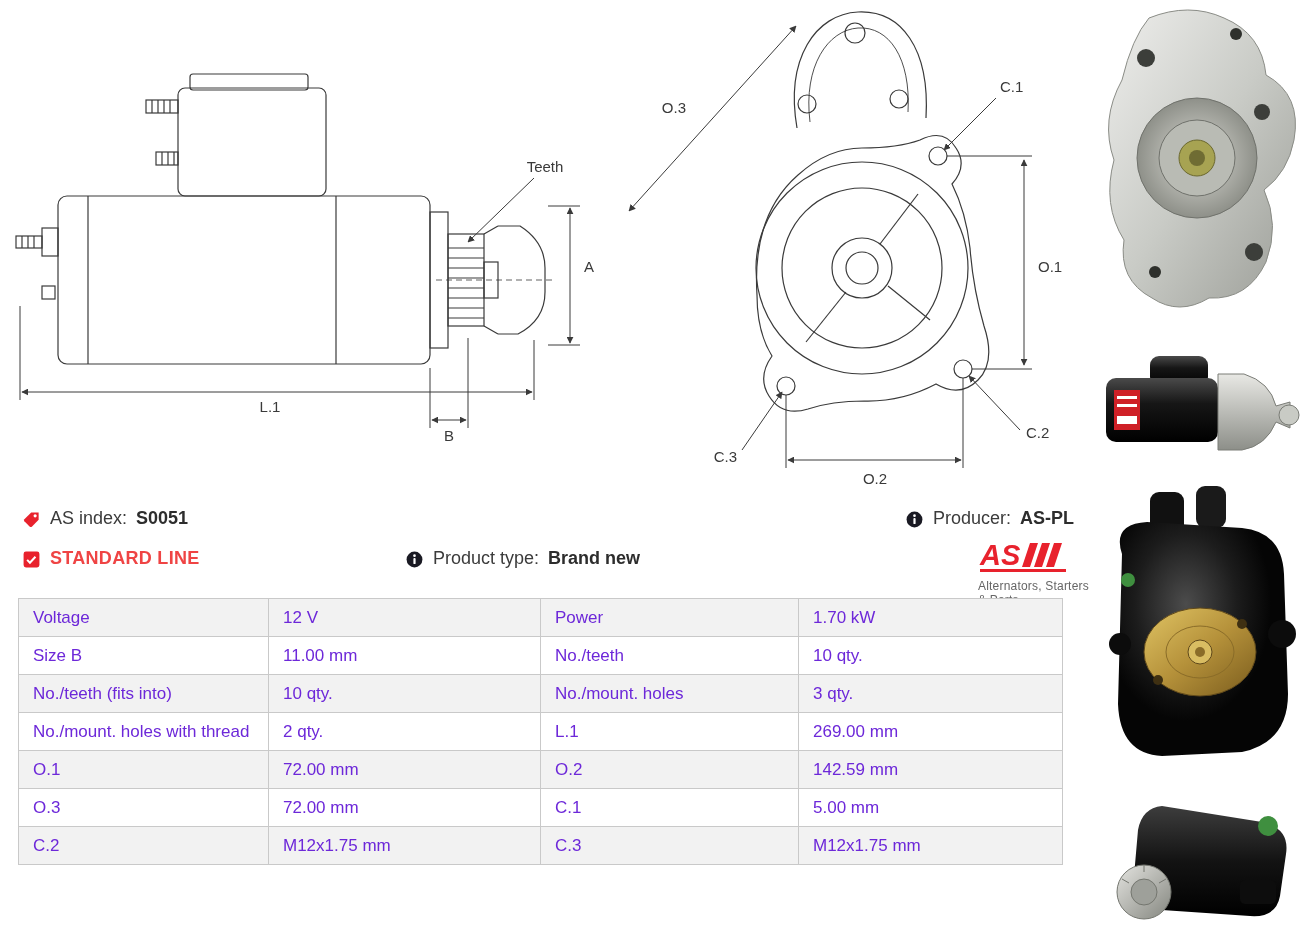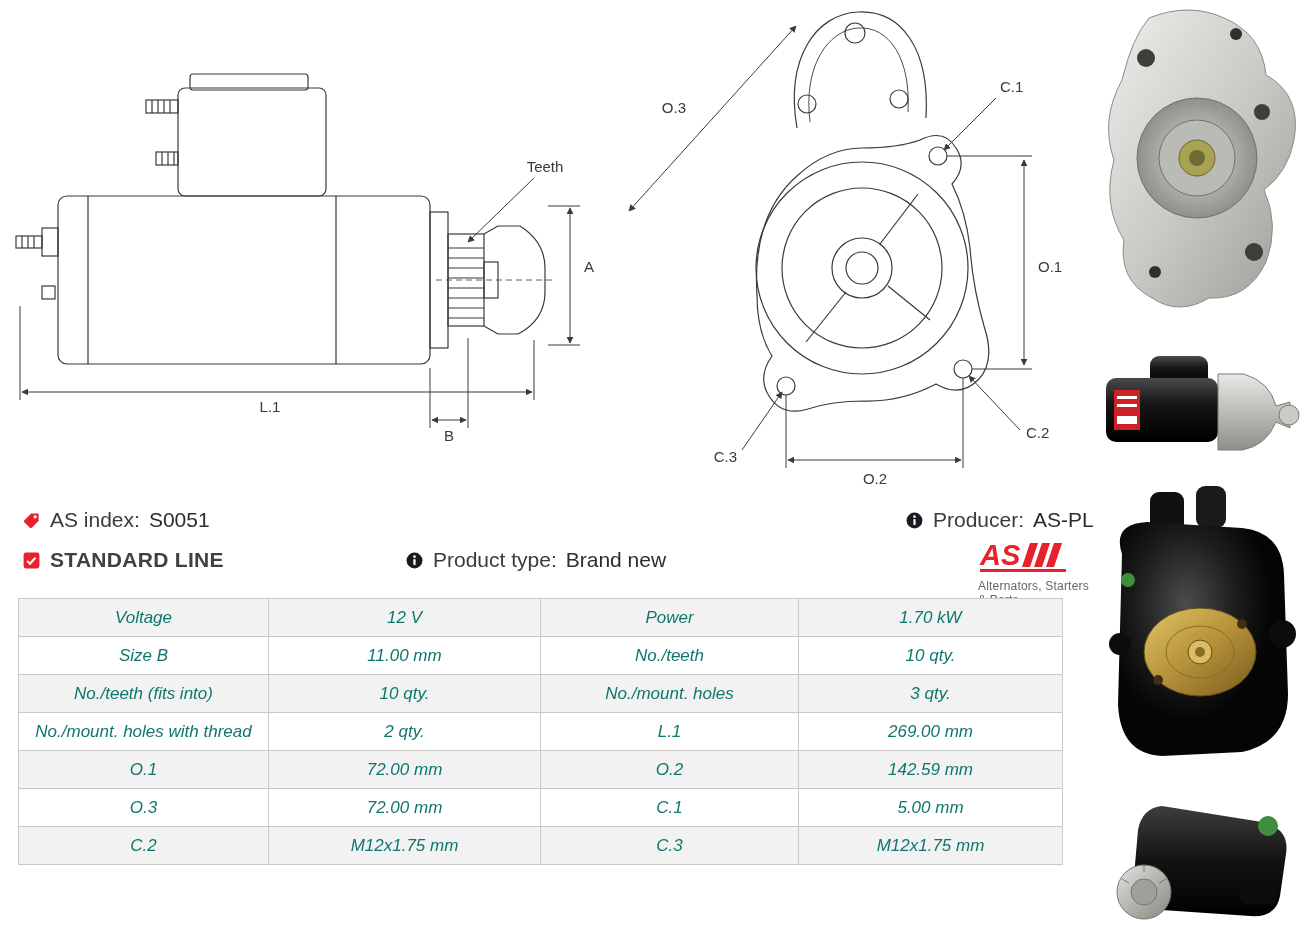--- a/index.html
+++ b/index.html
@@ -6,37 +6,37 @@
   html,body { width:1306px; height:936px; background:#ffffff; }
   body { font-family:"Liberation Sans", sans-serif; color:#3b3b3b; position:relative; overflow:hidden; }
 
   .drawings { position:absolute; left:0; top:0; width:1090px; height:495px; }
 
   .photos { position:absolute; left:1092px; top:0; width:214px; height:936px;
             display:flex; flex-direction:column; }
   .photos svg { display:block; }
 
   .info { position:absolute; left:0; top:500px; width:1090px; height:96px; }
-  .info-item { position:absolute; display:flex; align-items:center; gap:9px; font-size:21px; white-space:nowrap; }
+  .info-item { position:absolute; display:flex; align-items:flex-end; gap:9px; font-size:18px; white-space:nowrap; }
   .info-item .icon { flex:0 0 auto; }
   .ii-1 { left:22px;  top:8px;  }
   .ii-2 { left:22px;  top:48px; }
   .ii-3 { left:405px; top:8px;  }
   .ii-4 { left:405px; top:48px; }
   .ii-5 { left:905px; top:8px;  }
-  .standard { color:#404040; font-weight:bold; letter-spacing:.3px; }
-  strong { font-weight:normal; color:#2d2d2d; }
+  .standard { color:#ef4444; font-weight:bold; letter-spacing:.3px; }
+  strong { font-weight:bold; color:#2d2d2d; }
 
   .logo { position:absolute; left:978px; top:38px; width:112px; text-align:left; }
   .logo .tagline { font-size:12px; color:#666; margin-top:1px; letter-spacing:.2px; }
 
   table.spec { position:absolute; left:18px; top:598px; width:1044px;
                border-collapse:collapse; table-layout:fixed; font-size:17px; }
-  table.spec td { border:1px solid #c9c9c9; padding:8px 14px; text-align:center;
-                  vertical-align:middle; line-height:21px; color:#0f766e;font-style:italic; }
+  table.spec td { border:1px solid #c9c9c9; padding:8px 14px; text-align:left;
+                  vertical-align:middle; line-height:21px; color:#6d28d9; }
   table.spec tr:nth-child(odd)  td { background:#f2f2f2; }
   table.spec tr:nth-child(even) td { background:#ffffff; }
 
   text { font-family:"Liberation Sans", sans-serif; }
 </style>
 </head>
 <body>
 
 <div class="drawings">
 <svg width="1090" height="495" viewBox="0 0 1090 495">

